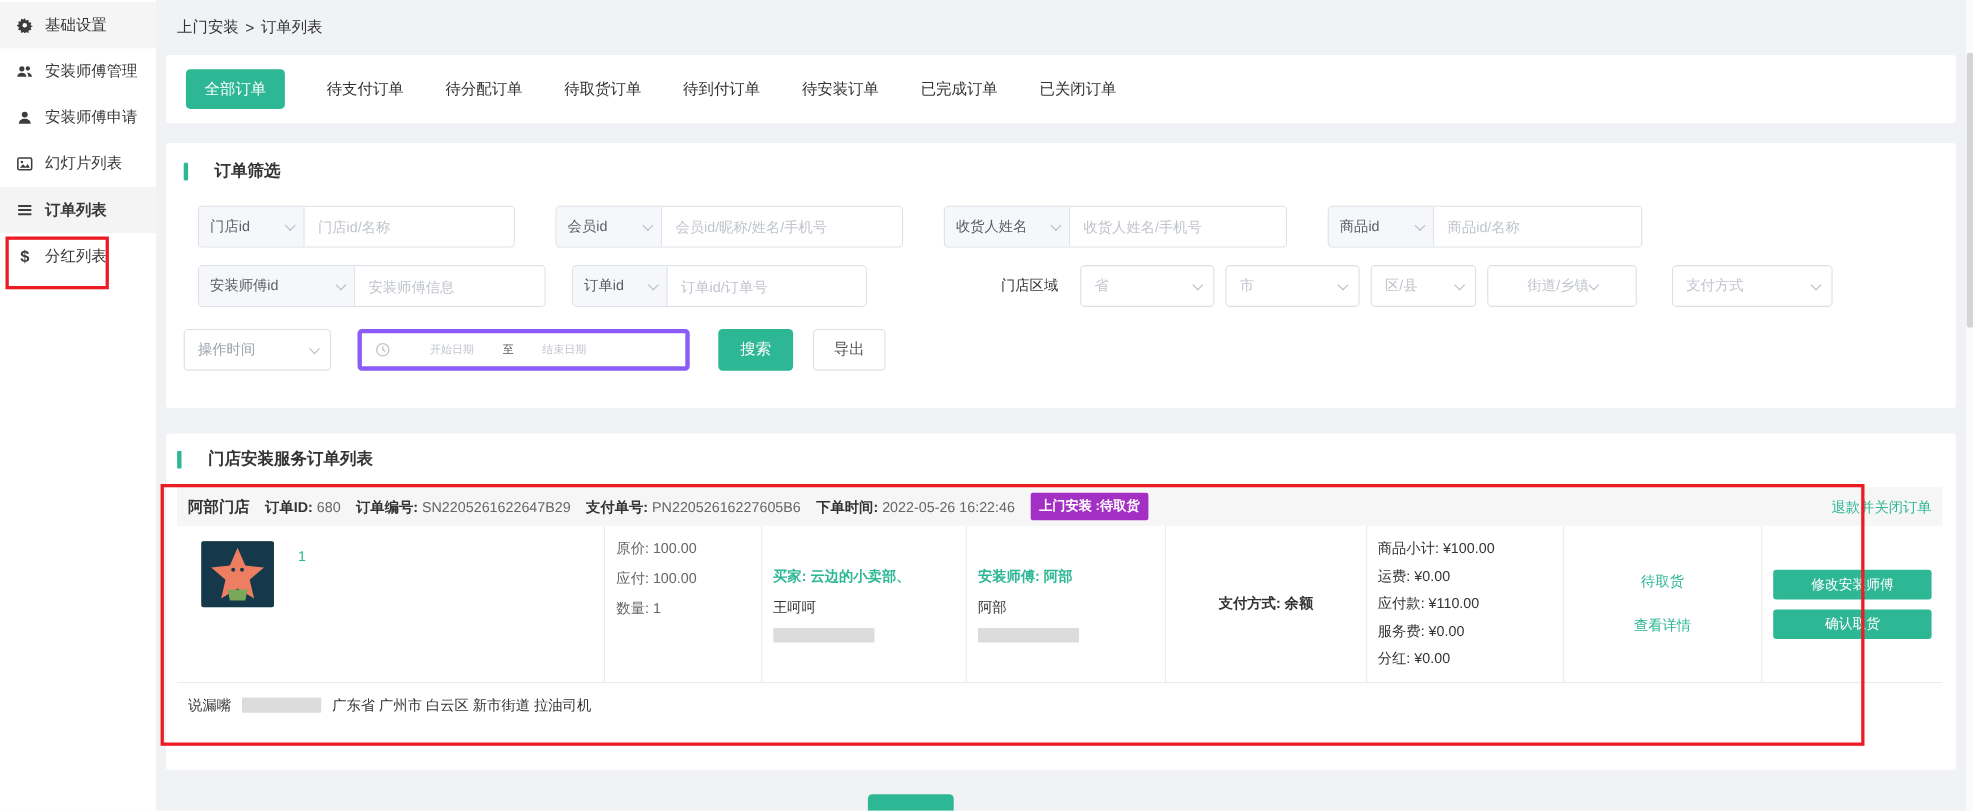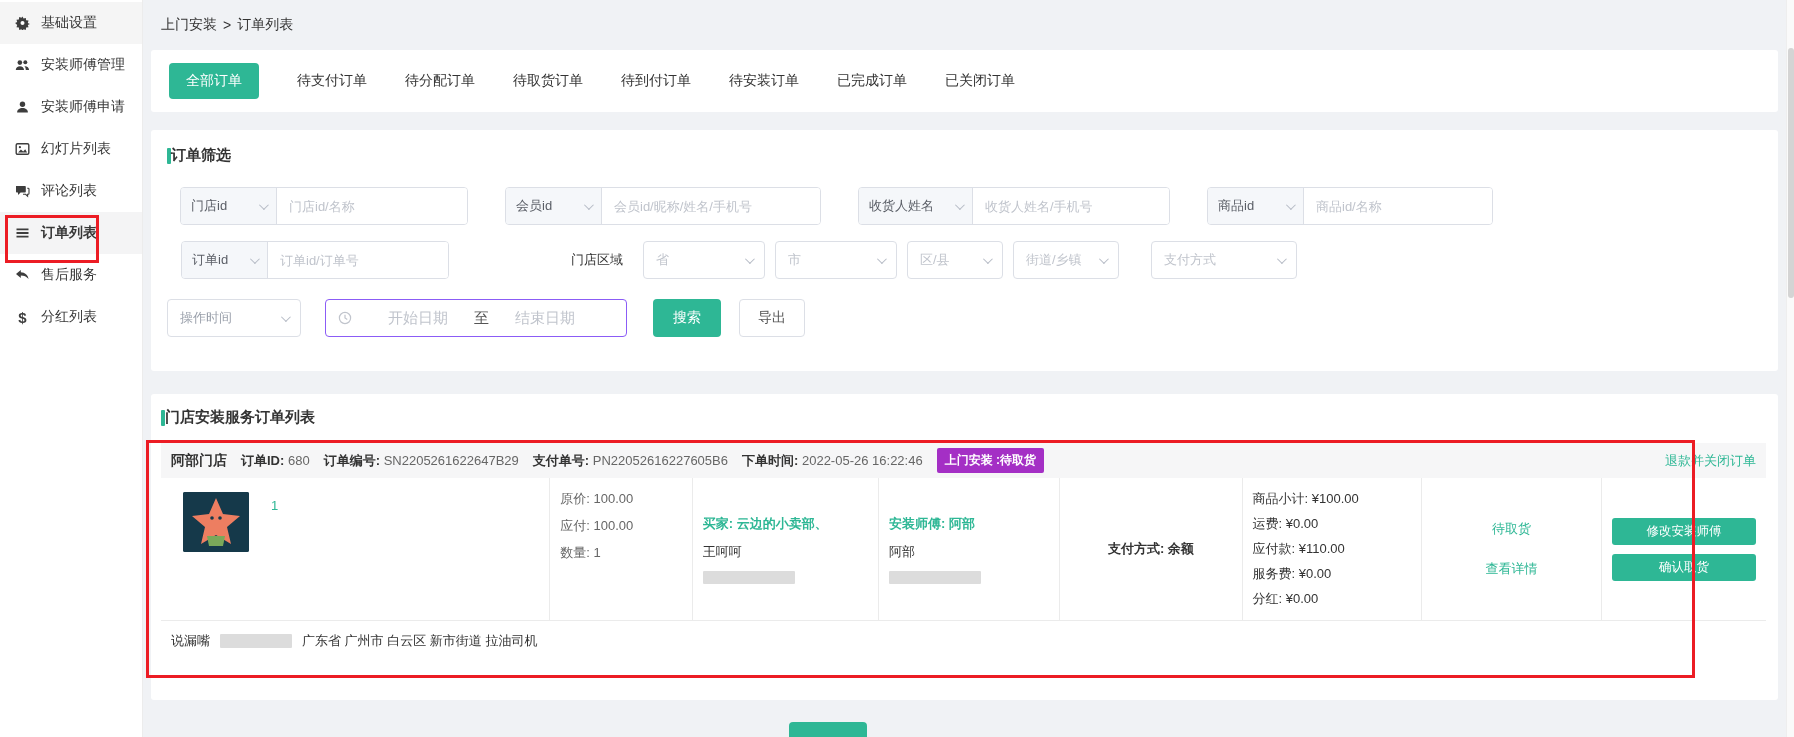--- a/index.html
+++ b/index.html
@@ -22,33 +22,33 @@
   
   .main { flex:1; background:#f0f2f5; min-width:0; position:relative; }
   .crumbbar { height:50px; display:flex; align-items:center; padding-left:18px; color:#333; font-size:14px; gap:6px; }
 
   .card { background:#fff; border-radius:3px; margin:0 16px 0 8px; }
   .tabs-card { height:62px; display:flex; align-items:center; padding:0 18px; gap:38px; }
   .tab { font-size:14px; color:#333; cursor:pointer; white-space:nowrap; }
   .tab.active { background:#2EB795; color:#fff; padding:9px 17px; border-radius:4px; font-size:14px; }
 
   .filter-card { margin-top:18px; padding:16px 18px 34px 16px; }
-  .sec-title { display:flex; align-items:center; gap:0; font-weight:bold; font-size:15px; color:#333; }
+  .sec-title { display:flex; align-items:center; gap:24px; font-weight:bold; font-size:15px; color:#333; }
   .sec-title .bar { width:4px; height:16px; background:#2EB795; border-radius:1px; }
 
   .frow { display:flex; align-items:center; margin-top:22px; }
   .fgroup { display:flex; border:1px solid #dcdfe6; border-radius:4px; height:38px; overflow:hidden; background:#fff;margin-left:13px; }
   .fsel { background:#f5f7fa; border-right:1px solid #dcdfe6; display:flex; align-items:center; justify-content:space-between; padding:0 10px; color:#5a5e66; font-size:13px; gap:8px; flex:none; }
   .chev { width:7px; height:7px; border-right:1.4px solid #b6bcc6; border-bottom:1.4px solid #b6bcc6; transform:rotate(45deg) translateY(-2px); flex:none; }
   .fin { border:none; outline:none; font-size:13px; padding:0 12px; color:#333; background:#fff; min-width:0;
          font-family:"Liberation Sans","DejaVu Sans",sans-serif;}
   .fin::placeholder { color:#c0c4cc; }
   .ssel { border:1px solid #dcdfe6; border-radius:4px; height:38px; display:flex; align-items:center; justify-content:space-between; padding:0 12px; color:#c0c4cc; font-size:13px; background:#fff; flex:none; }
   .flabel { font-size:13px; color:#333; white-space:nowrap; }
-  .datebox { border:1px solid #8b5cf6; border-radius:4px; height:38px; display:flex; align-items:center; padding:0 12px; gap:8px; background:#fff; color:#c0c4cc; font-size:15px; flex:none; }
+  .datebox { border:4px solid #8b5cf6; border-radius:4px; height:38px; display:flex; align-items:center; padding:0 12px; gap:8px; background:#fff; color:#c0c4cc; font-size:10px; flex:none; }
   .datebox .mid { color:#555; margin:0 18px; }
   .btn-green { background:#2EB795; color:#fff; border:none; border-radius:4px; height:38px; padding:0 20px; font-size:14px; cursor:pointer; font-family:inherit;}
   .btn-plain { background:#fff; color:#555; border:1px solid #dcdfe6; border-radius:4px; height:38px; padding:0 18px; font-size:14px; cursor:pointer; font-family:inherit;}
 
   
   .order-card { margin-top:23px; padding:14px 12px 0 10px; min-height:306px; }
   .ohead { margin-top:16px; height:35px; background:#f6f6f7; display:flex; align-items:center; padding:0 10px; font-size:13px; color:#666; gap:14px; }
   .ohead .store { font-weight:bold; color:#333; font-size:14px; }
   .ohead b { color:#333; font-weight:bold; }
   .badge { background:#A42FC5; color:#fff; font-size:12px; padding:4px 8px; border-radius:2px; font-weight:bold; white-space:nowrap; }
@@ -120,44 +120,27 @@
     <div class="side-item">
       <span class="ic">
         <svg viewBox="0 0 14 14">
             <rect x="0.7" y="1.7" width="12.6" height="10.6" rx="1.4" fill="none" stroke="#3d3d3d" stroke-width="1.4"></rect>
             <circle cx="4.4" cy="5.2" r="1.1"></circle>
             <path d="M2.6 10.6l2.8-3.2 2.3 2.2 2-2.4 1.9 3.4z"></path>
           </svg>
       </span>
       <span>幻灯片列表</span>
     </div>
-    <div class="side-item">
-      <span class="ic">
-        <svg viewBox="0 0 15 13">
-            <path d="M1 1.4h8.8c.6 0 1 .4 1 1v4.6c0 .6-.4 1-1 1H5.6L3 10.4V8H2c-.6 0-1-.4-1-1z"></path>
-            <path d="M12.2 3.8h1c.5 0 .8.3.8.8v4.4c0 .5-.3.8-.8.8h-.6v1.9l-2-1.9H8" fill="none" stroke="#3d3d3d" stroke-width="1.1"></path>
-          </svg>
-      </span>
-      <span>评论列表</span>
-    </div>
     <div class="side-item active">
       <span class="ic">
         <svg viewBox="0 0 14 14">
             <path d="M1 2.4h12v1.8H1zM1 6.1h12v1.8H1zM1 9.8h12v1.8H1z"></path>
           </svg>
       </span>
       <span>订单列表</span>
-    </div>
-    <div class="side-item">
-      <span class="ic">
-        <svg viewBox="0 0 15 13">
-            <path d="M5.8 1.6L1 5.6l4.8 4V7c3.2 0 5.7 1.1 7.8 3.6C13 6.7 10 4 5.8 3.8z"></path>
-          </svg>
-      </span>
-      <span>售后服务</span>
     </div>
     <div class="side-item">
       <span class="ic dollar-glyph">$</span>
       <span>分红列表</span>
     </div>
   </div>
 
   <div class="main">
 
     <div class="crumbbar">
@@ -208,41 +191,48 @@
         <div class="fgroup">
           <div class="fsel" style="width:96px;">
             <span>商品id</span>
             <span class="chev"></span>
           </div>
           <input class="fin" style="width: 188px;" placeholder="商品id/名称">
         </div>
       </div>
 
       <div class="frow" style="gap:10px; margin-top:16px;">
+        <div class="fgroup">
+          <div class="fsel" style="width:142px;">
+            <span>安装师傅id</span>
+            <span class="chev"></span>
+          </div>
+          <input class="fin" style="width: 172px;" placeholder="安装师傅信息">
+        </div>
         <div class="fgroup" style="margin-left:14px;">
           <div class="fsel" style="width:86px;">
             <span>订单id</span>
             <span class="chev"></span>
           </div>
           <input class="fin" style="width: 180px;" placeholder="订单id/订单号">
         </div>
         <span class="flabel" style="margin:0 10px 0 112px;">门店区域</span>
         <div class="ssel" style="width:122px;">
           <span>省</span>
           <span class="chev"></span>
         </div>
         <div class="ssel" style="width:122px;">
           <span>市</span>
           <span class="chev"></span>
         </div>
         <div class="ssel" style="width:96px;">
           <span>区/县</span>
           <span class="chev"></span>
         </div>
-        <div class="ssel" style="width:106px;">
+        <div class="ssel" style="width:136px;justify-content:center;">
           <span>街道/乡镇</span>
           <span class="chev"></span>
         </div>
         <div class="ssel" style="width:146px; margin-left:22px;">
           <span>支付方式</span>
           <span class="chev"></span>
         </div>
       </div>
 
       <div class="frow" style="gap:0; margin-top:20px;">

